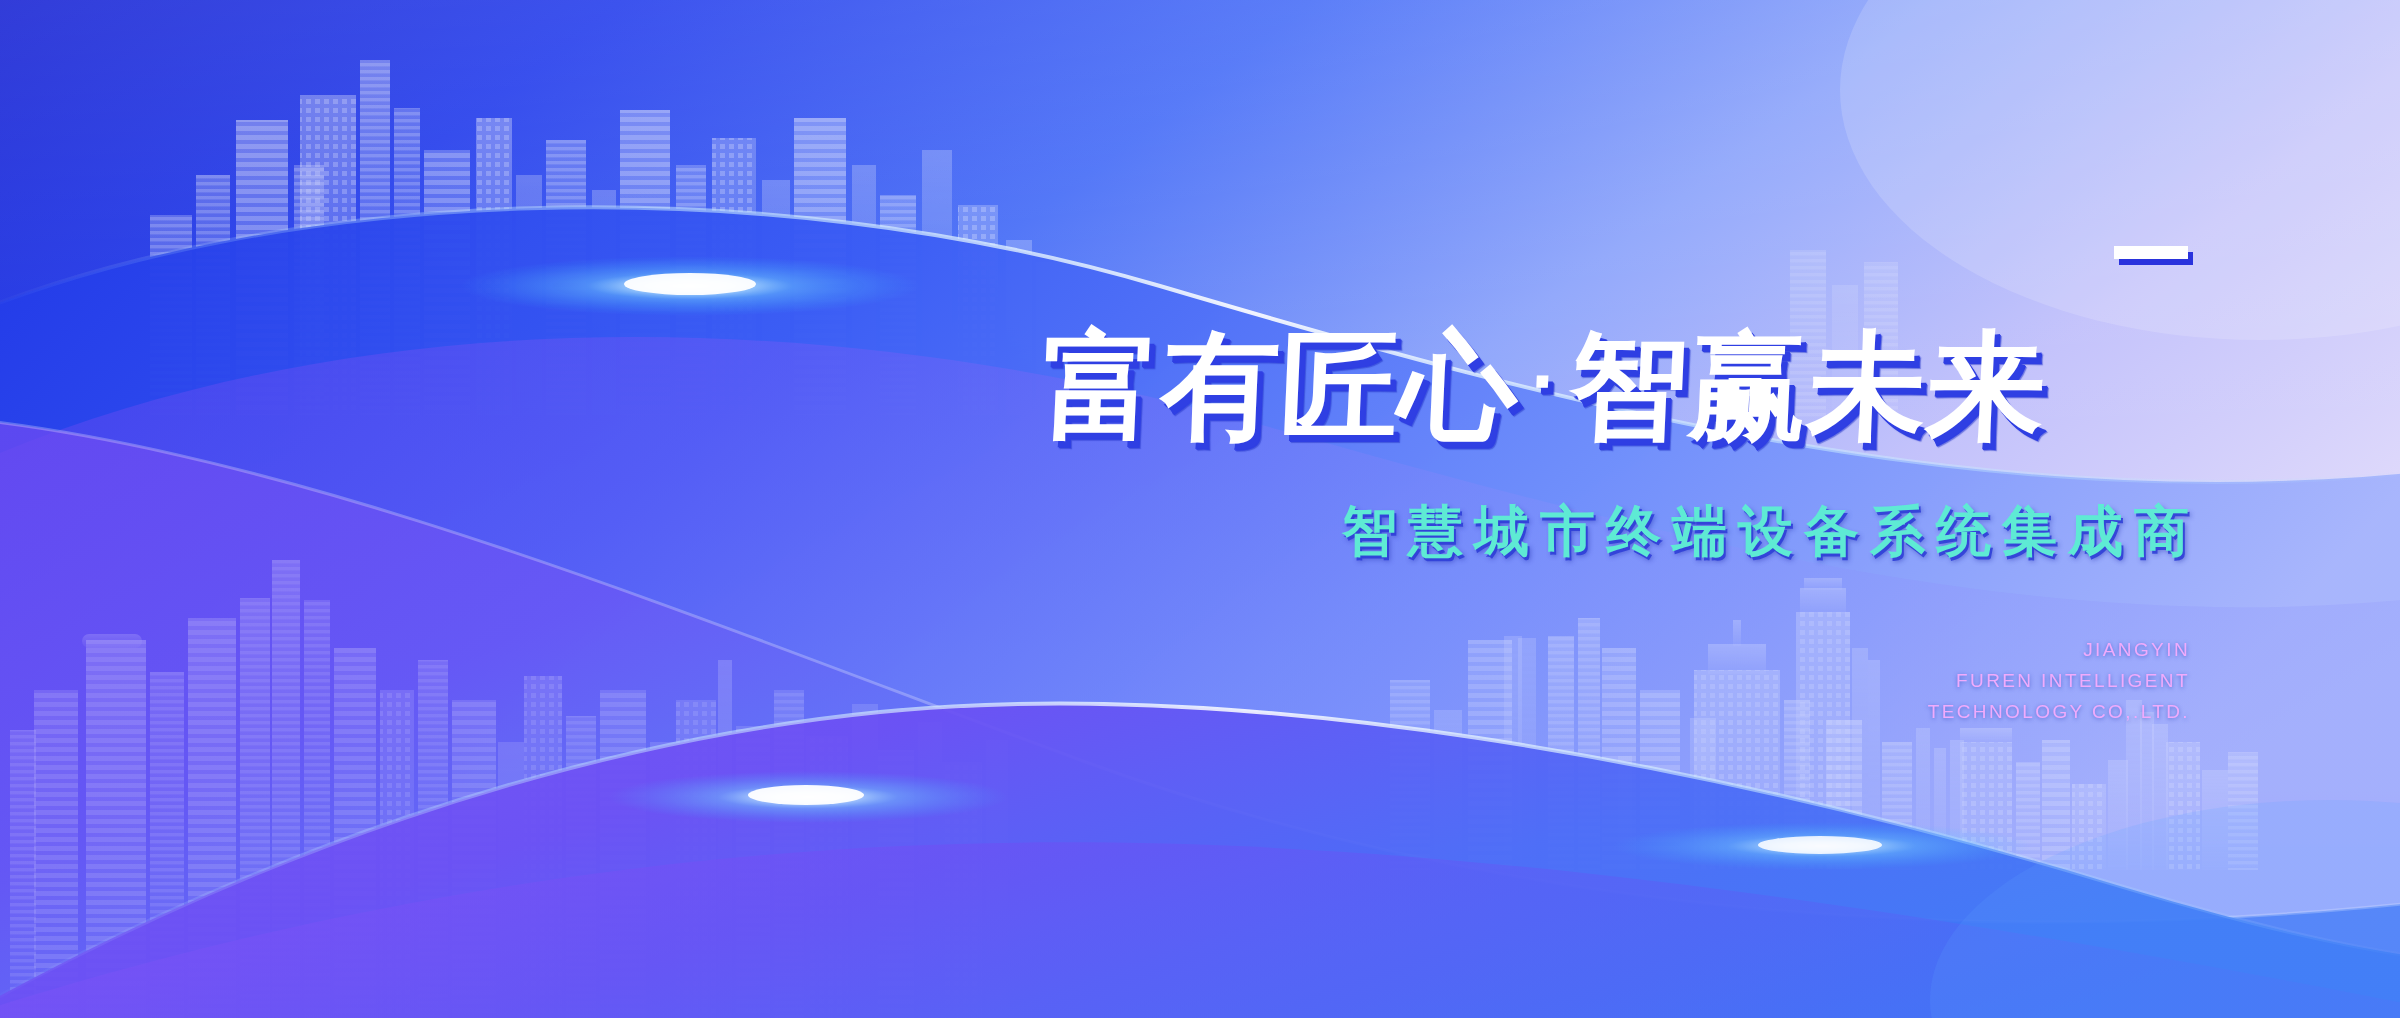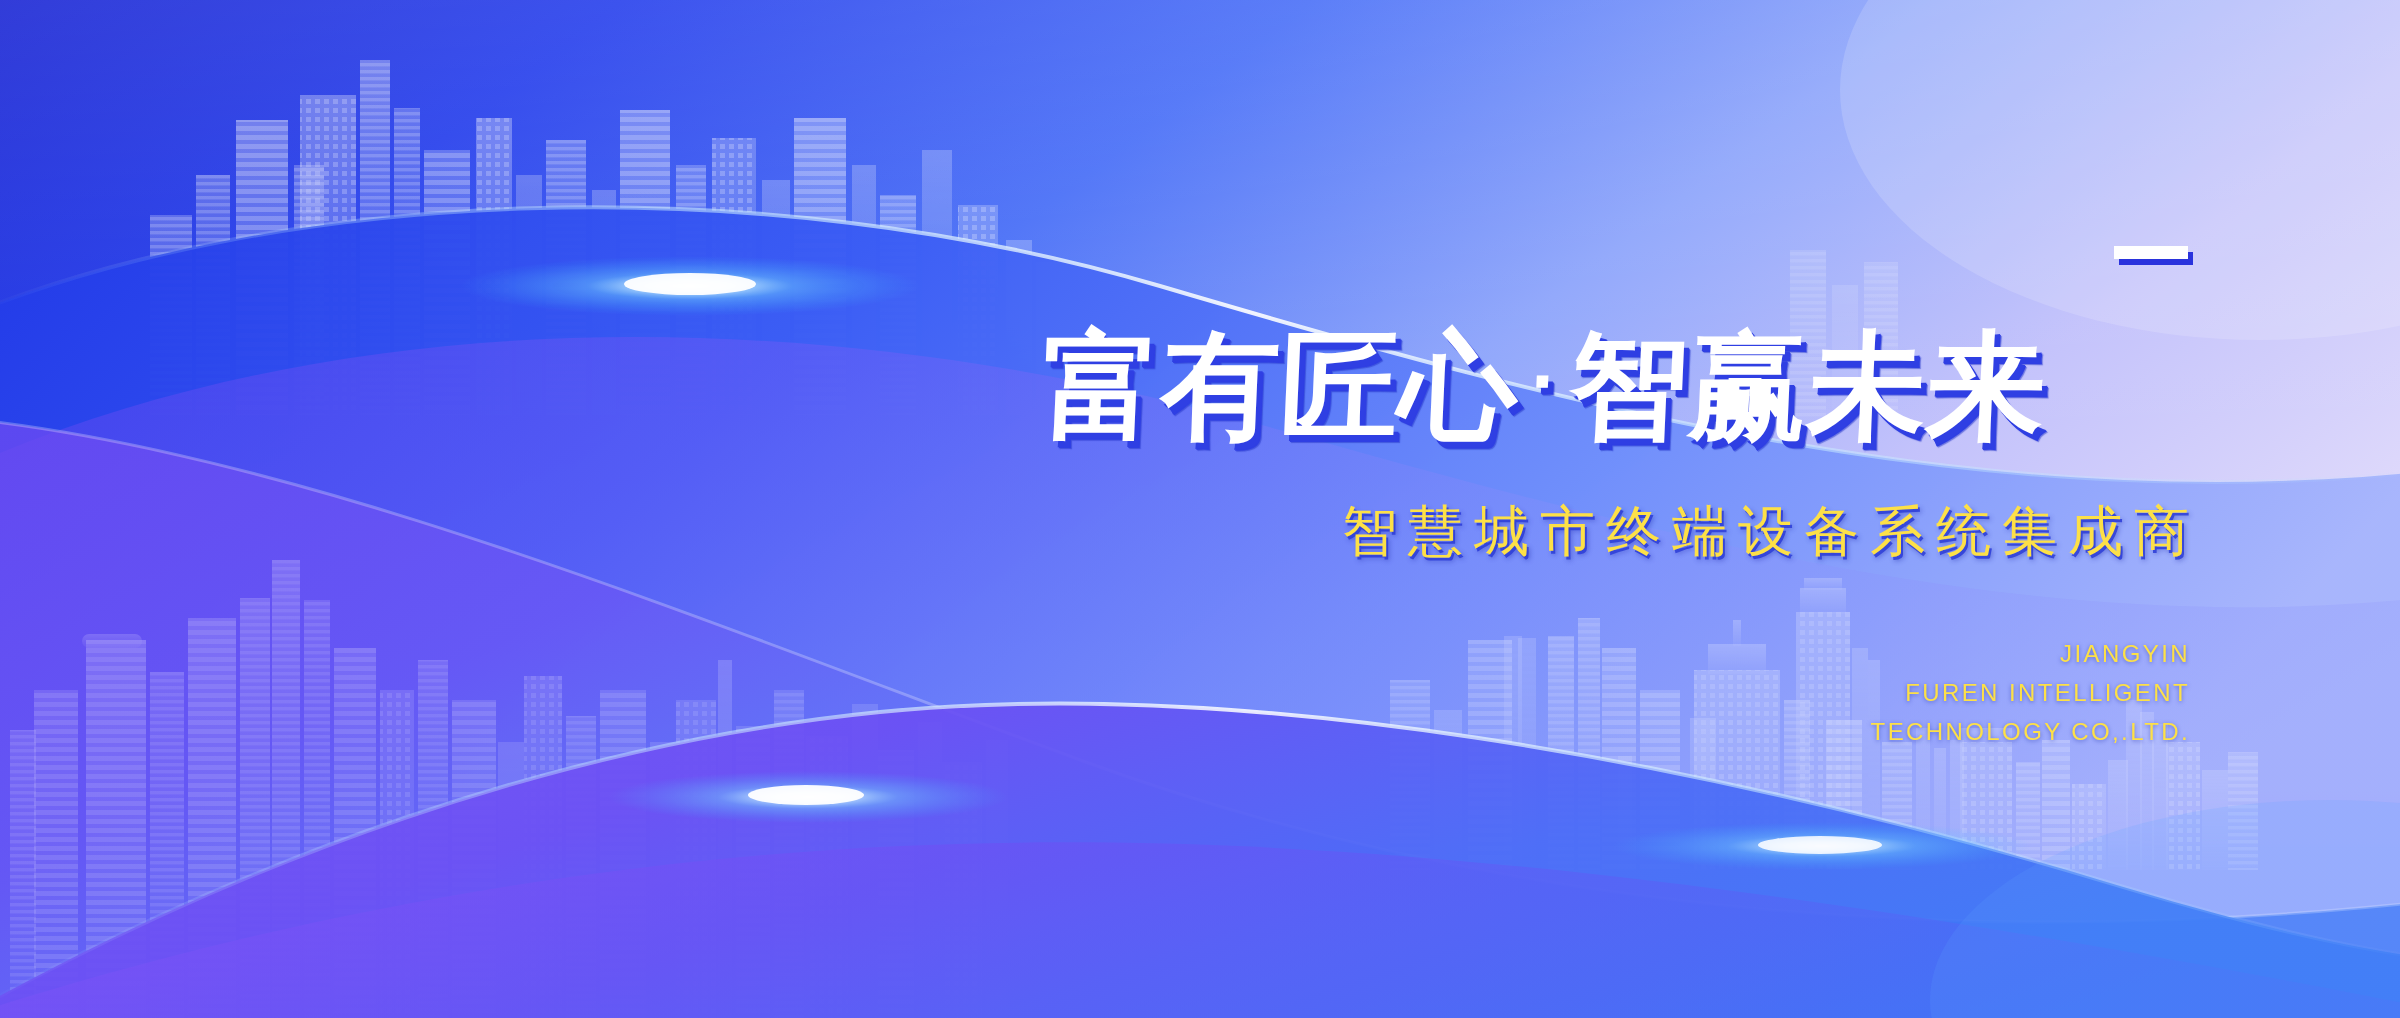--- a/index.html
+++ b/index.html
@@ -34,28 +34,28 @@
     transform:skewX(-2.5deg);
     transform-origin:left bottom;
   }
   #headline .sep{
     font-size:82px; vertical-align:18px; padding:0 12px;
     letter-spacing:0;
   }
   #subtitle{
     position:absolute; left:0px; top:285px; width:1160px;
     text-align:right; white-space:nowrap;
-    font-size:55px; font-weight:400; color:#fde047;
+    font-size:55px; font-weight:700; color:#5eead4;
     letter-spacing:11px; padding-right:4px;
     text-shadow:2px 3px 0 rgba(44,60,215,.85), 3px 4px 5px rgba(30,40,170,.45);
   }
   #company-en{
     position:absolute; right:10px; top:425px;
-    text-align:right; color:#fde047;
-    font-size:24px; line-height:1.62;
+    text-align:right; color:#f0abfc;
+    font-size:19px; line-height:1.62;
     letter-spacing:2.4px; font-weight:400;
     text-shadow:0 1px 4px rgba(30,45,170,.55);
   }
   #company-en div{display:block;}
 </style>
 </head>
 <body>
 
 <div id="stage">
 

